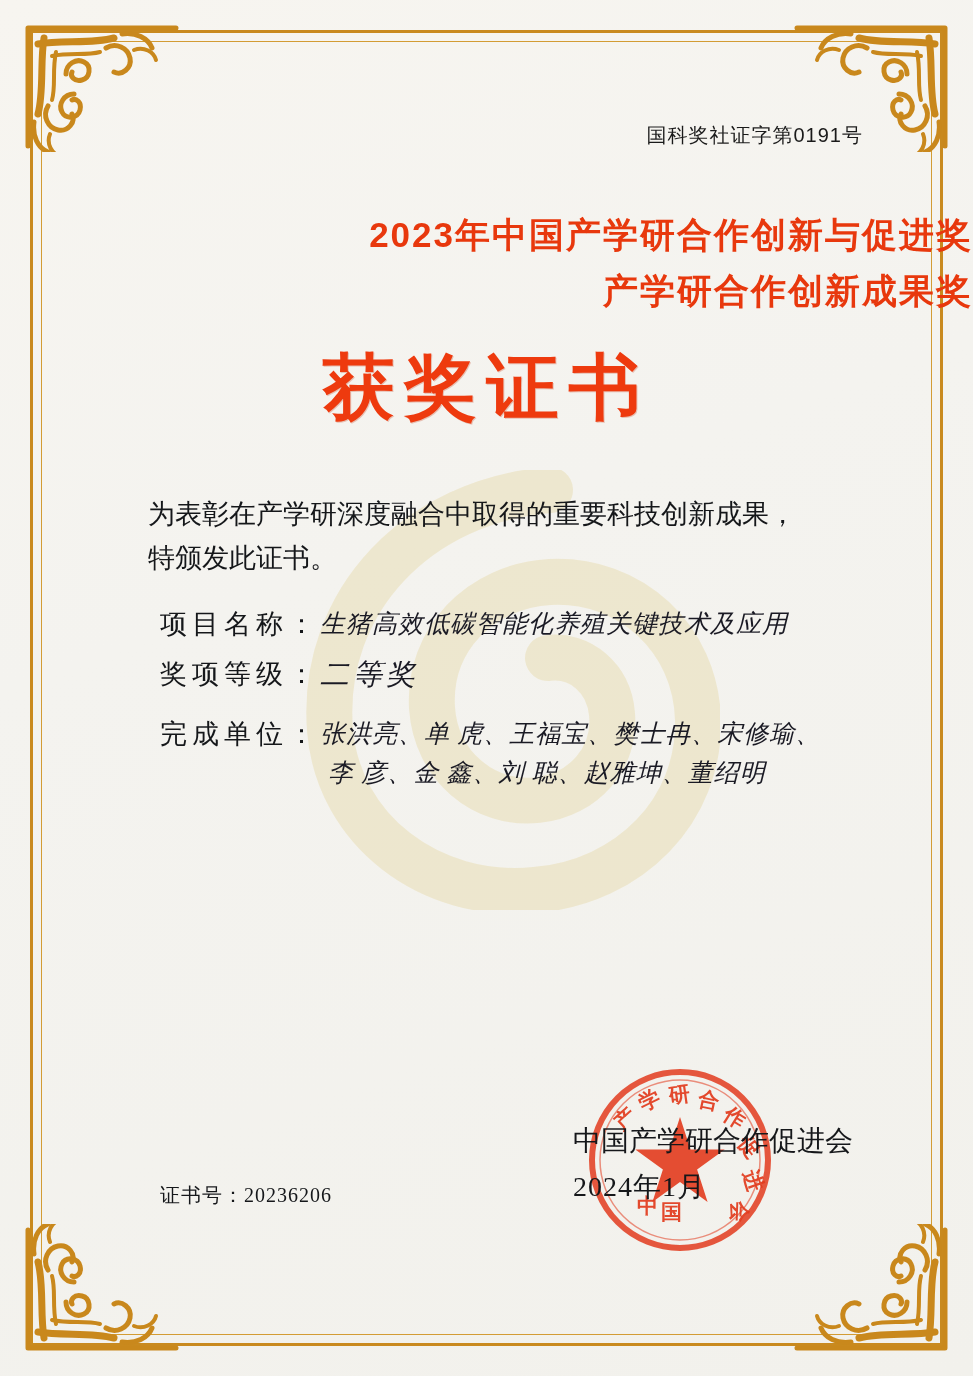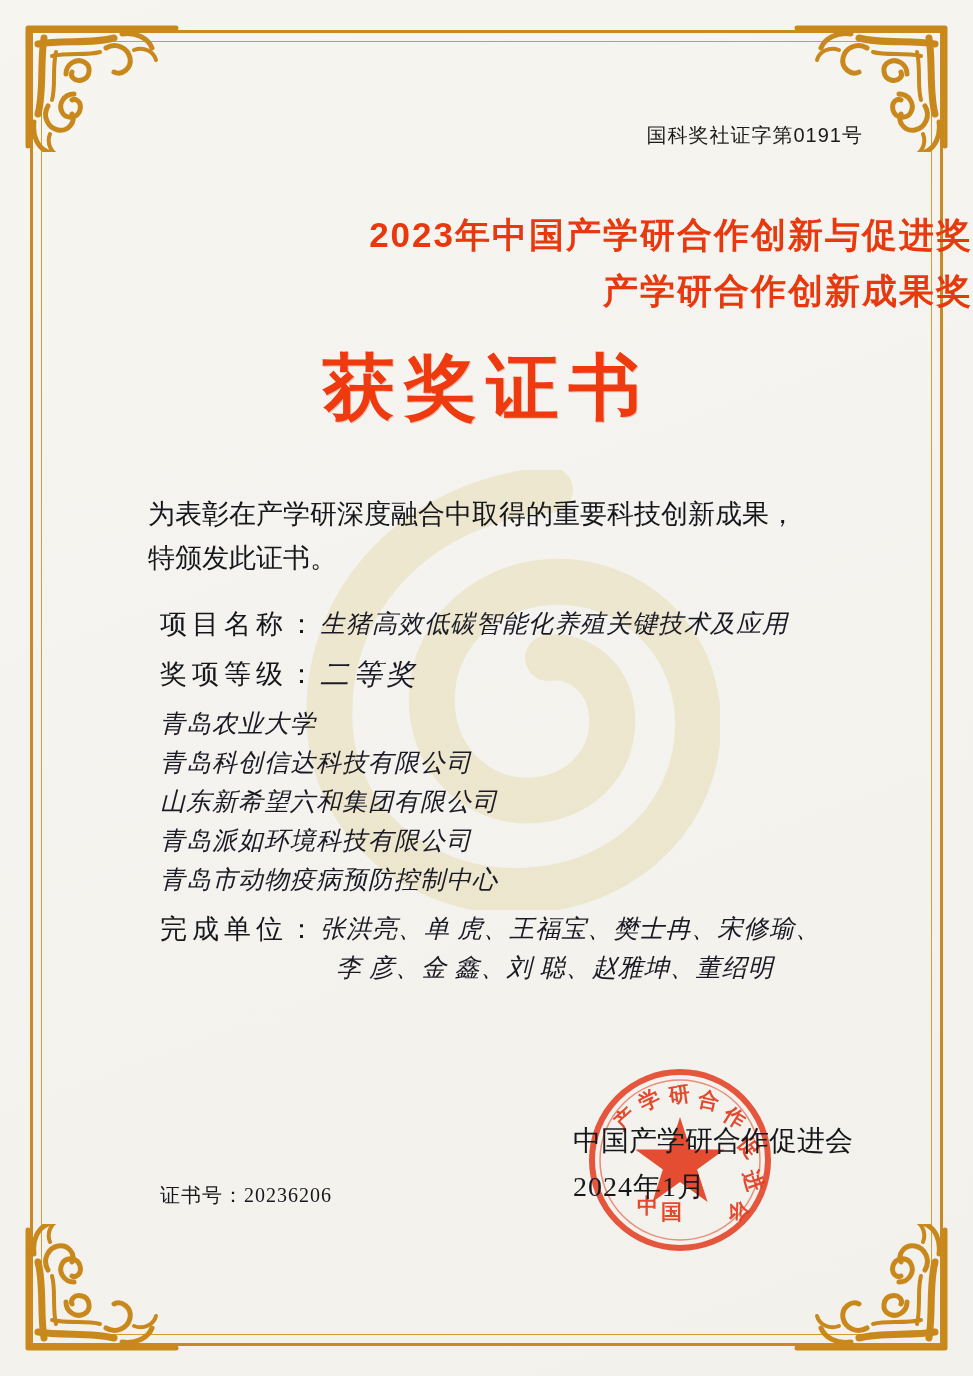--- a/index.html
+++ b/index.html
@@ -140,21 +140,21 @@
     letter-spacing: 1px;
   }
   .field-value.big {
     font-size: 29px;
     letter-spacing: 4px;
   }
   .unit-line, .people-line {
     display: block;
     line-height: 39px;
   }
-  .people-line.second { padding-left: 8px; margin-left: 8px; }
+  .people-line.second { padding-left: 8px; }
 
   .signature {
     position: absolute;
     right: 120px;
     top: 1118px;
     text-align: left;
     font-size: 28px;
     color: #15171a;
     line-height: 46px;
   }
@@ -282,27 +282,20 @@
         <div class="field-label">项目名称：</div>
         <div class="field-value">生猪高效低碳智能化养殖关键技术及应用</div>
       </div>
 
       <div class="field-row">
         <div class="field-label">奖项等级：</div>
         <div class="field-value big">二等奖</div>
       </div>
 
       <div class="field-row">
-        <div class="field-value">
-          <span class="unit-line">青岛农业大学</span>
-          <span class="unit-line">青岛科创信达科技有限公司</span>
-          <span class="unit-line">山东新希望六和集团有限公司</span>
-          <span class="unit-line">青岛派如环境科技有限公司</span>
-          <span class="unit-line">青岛市动物疫病预防控制中心</span>
-        </div>
       </div>
 
       <div class="field-row">
         <div class="field-label">完成单位：</div>
         <div class="field-value">
           <span class="people-line">张洪亮、单  虎、王福宝、樊士冉、宋修瑜、</span>
           <span class="people-line second">李  彦、金  鑫、刘  聪、赵雅坤、董绍明</span>
         </div>
       </div>
 

